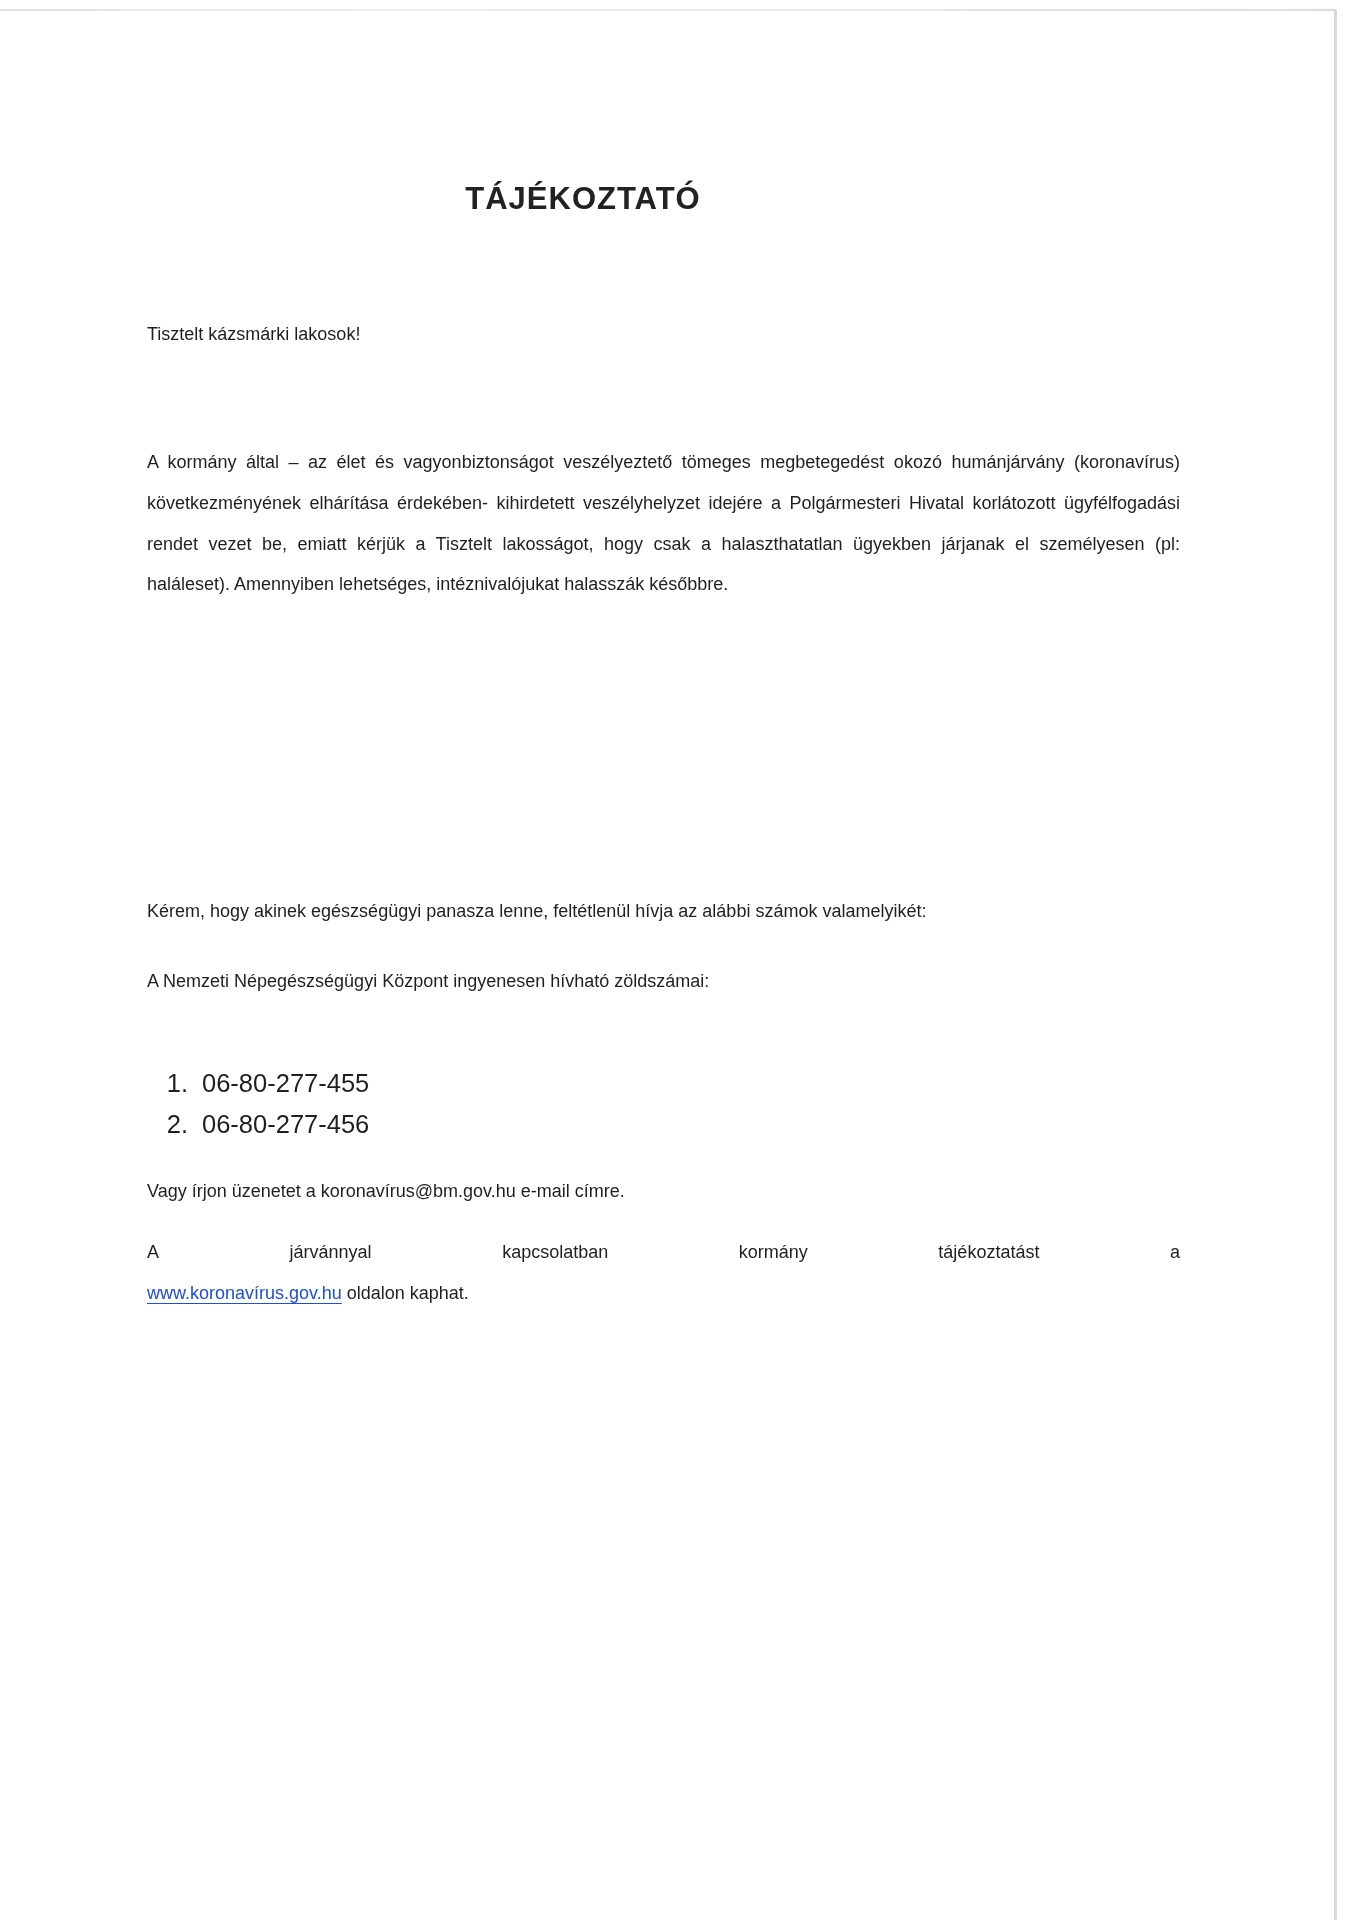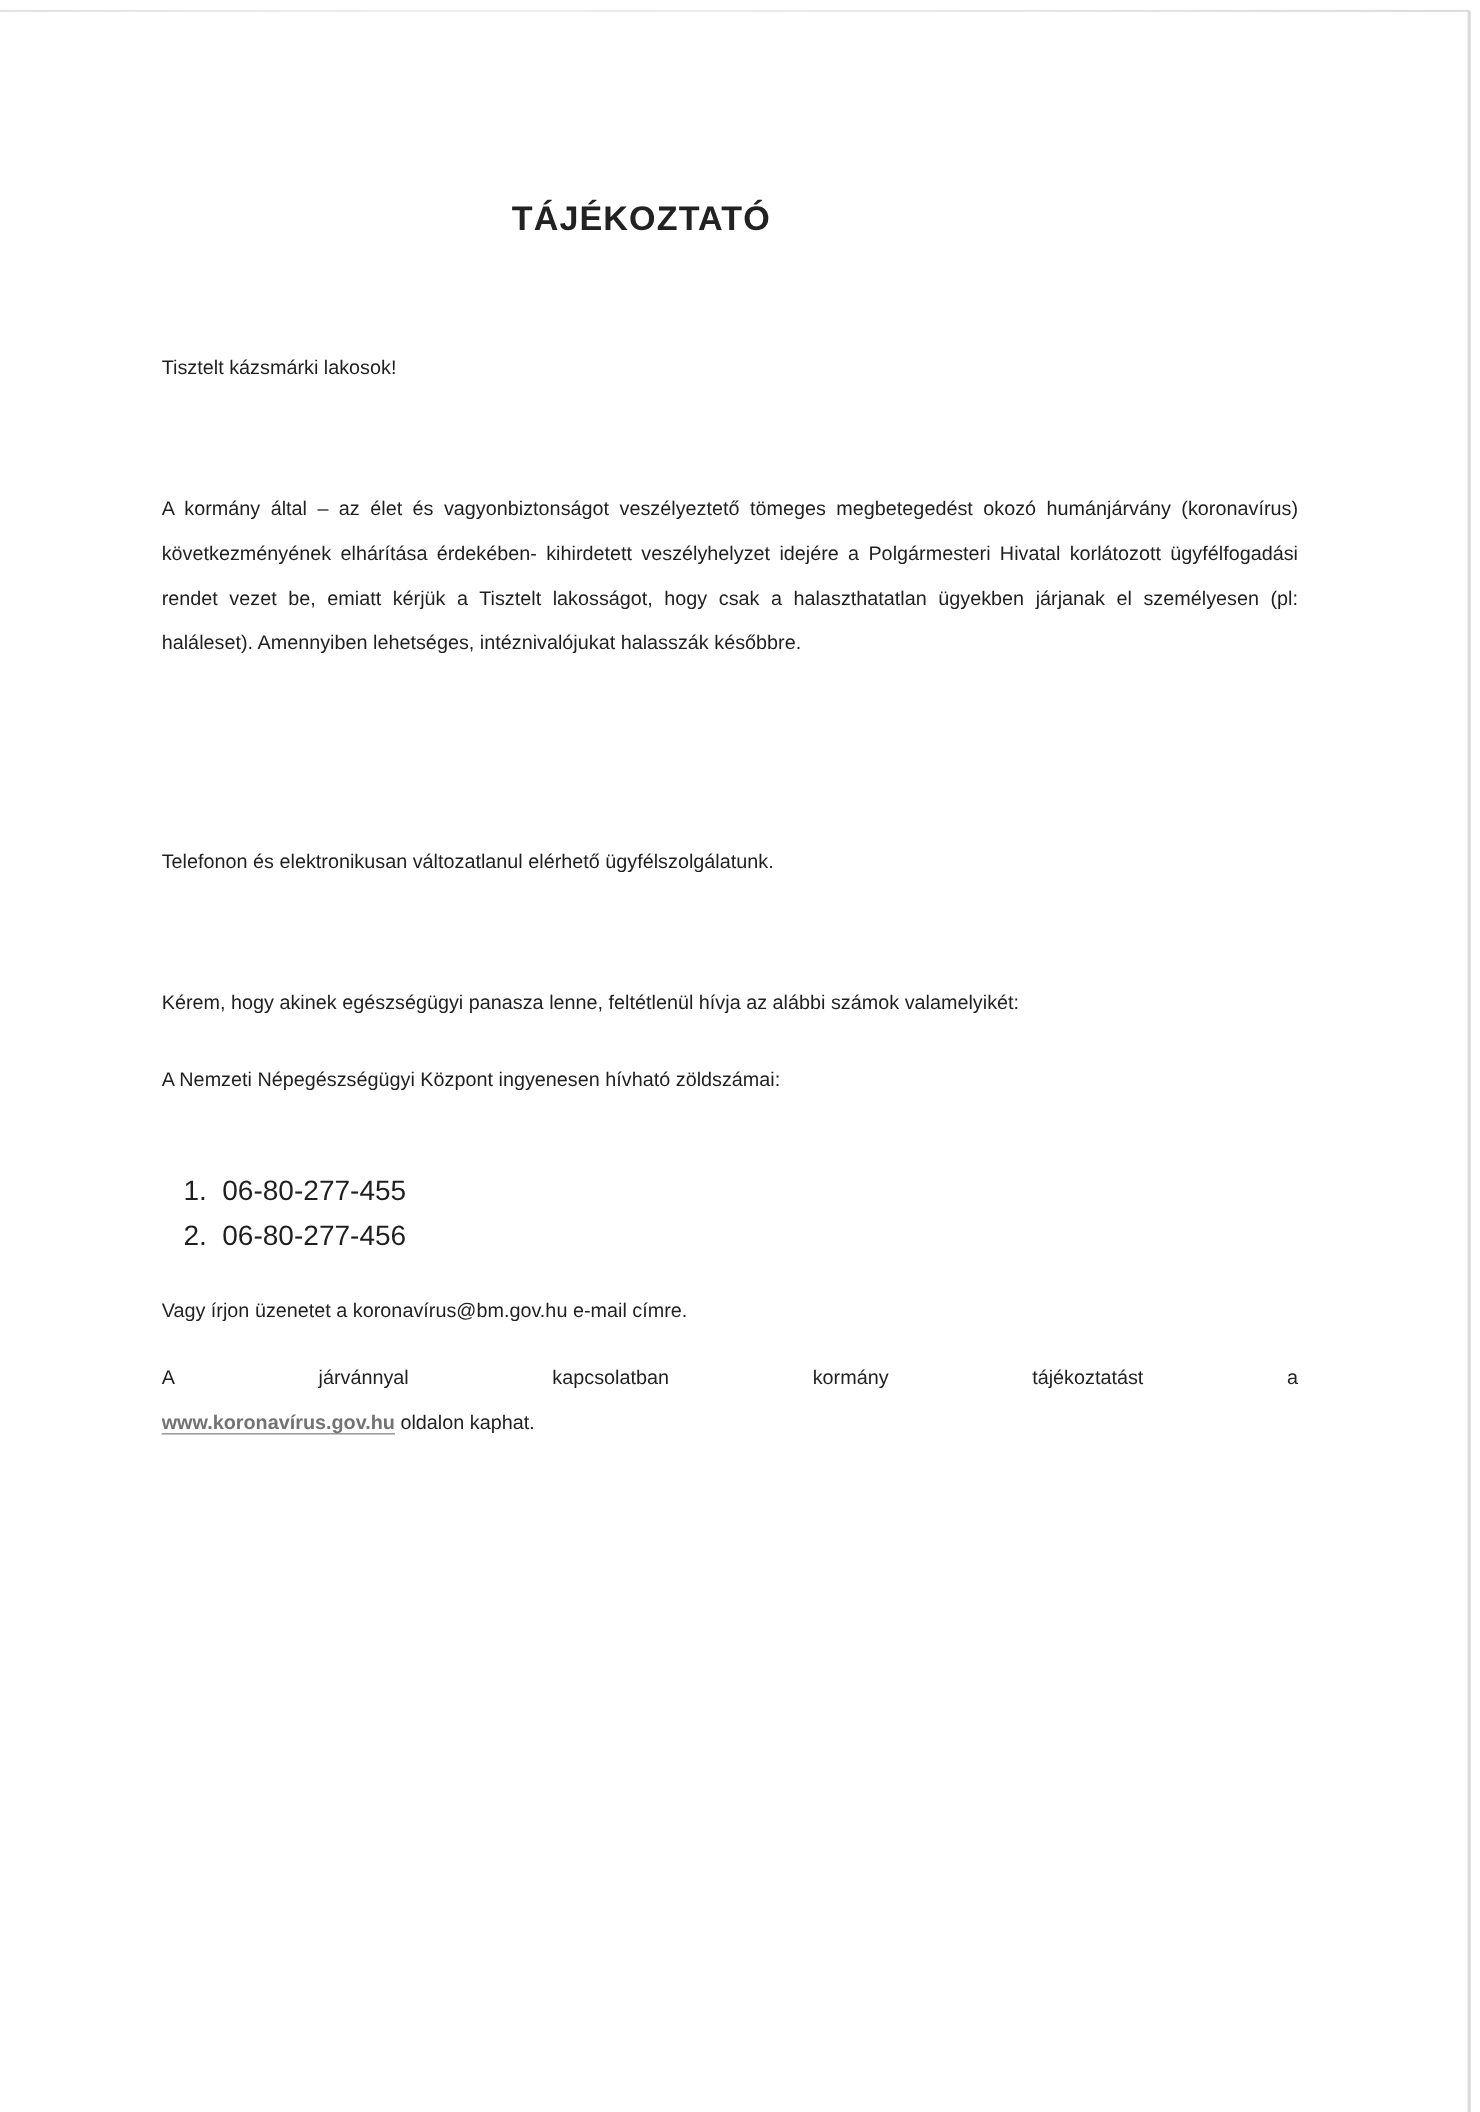--- a/index.html
+++ b/index.html
@@ -79,39 +79,37 @@
   .p6 { top: 1160px; }
   .p7 { top: 1221px; }
   .p7 .line1 {
     display: flex;
     justify-content: space-between;
     width: 1033px;
   }
   .link {
     text-decoration: underline;
     text-underline-offset: 4px;
-    color: #737373;
-    font-weight: bold;
+    color: #1d4ed8;
   }
 </style>
 </head>
 <body>
 
 <div class="scan-edge-top"></div>
 <div class="scan-edge-right"></div>
 
 <div class="page">
 
   <h1 class="title">TÁJÉKOZTATÓ</h1>
 
   <p class="text salutation">Tisztelt kázsmárki lakosok!</p>
 
   <p class="text justify p1">A kormány által – az élet és vagyonbiztonságot veszélyeztető tömeges megbetegedést okozó humánjárvány (koronavírus) következményének elhárítása érdekében- kihirdetett veszélyhelyzet idejére a Polgármesteri Hivatal korlátozott ügyfélfogadási rendet vezet be, emiatt kérjük a Tisztelt lakosságot, hogy csak a halaszthatatlan ügyekben járjanak el személyesen (pl: haláleset). Amennyiben lehetséges, intéznivalójukat halasszák későbbre.</p>
 
-  <p class="text p2">Telefonon és elektronikusan változatlanul elérhető ügyfélszolgálatunk.</p>
 
 
   <p class="text justify p4">Kérem, hogy akinek egészségügyi panasza lenne, feltétlenül hívja az alábbi számok valamelyikét:</p>
 
   <p class="text p5">A Nemzeti Népegészségügyi Központ ingyenesen hívható zöldszámai:</p>
 
   <ol class="list">
     <li>
       <span class="num">1.</span>
       <span>06-80-277-455</span>

